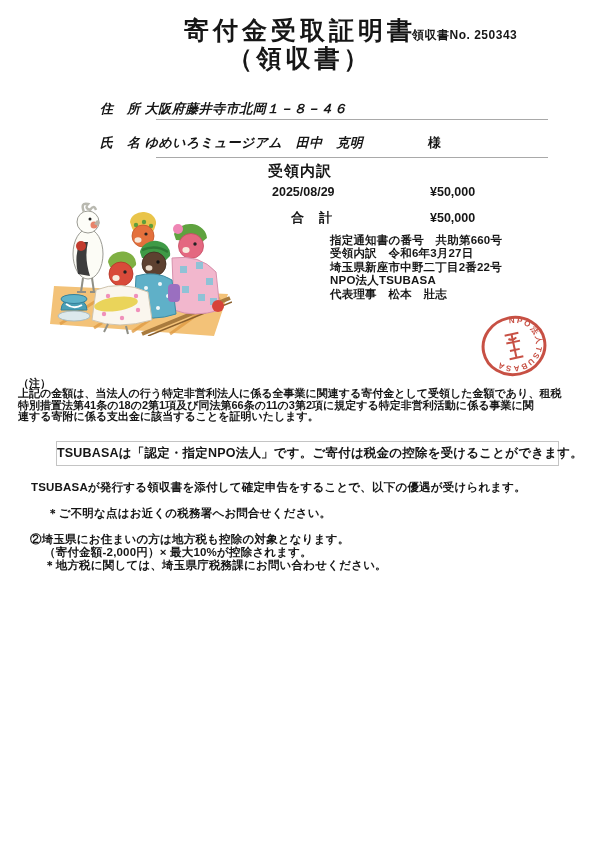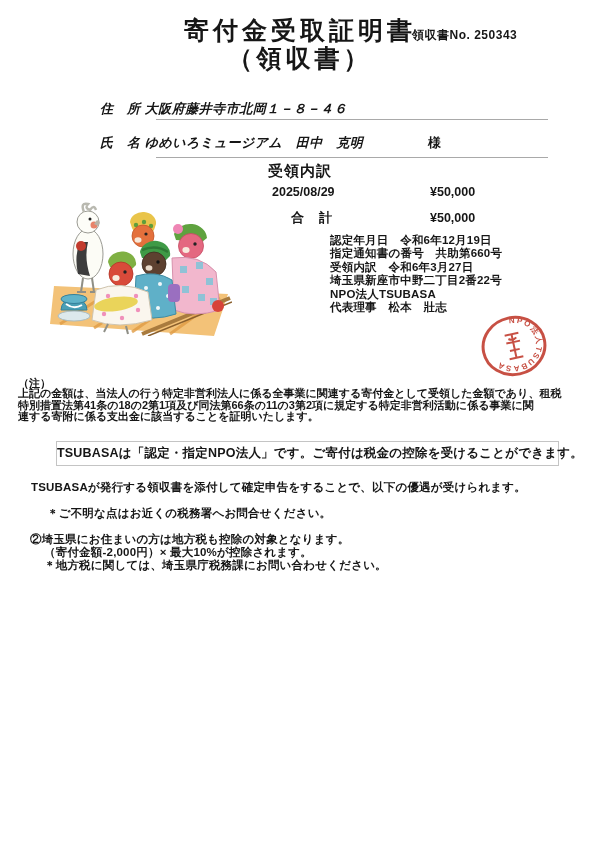--- a/index.html
+++ b/index.html
@@ -70,21 +70,20 @@
   <div class="abs honorific">様</div>
   <div class="rule rule2"></div>
 
   <div class="abs bd-head">受領内訳</div>
   <div class="abs bd-date">2025/08/29</div>
   <div class="abs bd-amt1">¥50,000</div>
   <div class="abs bd-total-label">合　計</div>
   <div class="abs bd-amt2">¥50,000</div>
 
   <div class="abs issuer-block">
-    <div>認定年月日　令和6年12月19日</div>
     <div>指定通知書の番号　共助第660号</div>
     <div>受領内訳　令和6年3月27日</div>
     <div>埼玉県新座市中野二丁目2番22号</div>
     <div>NPO法人TSUBASA</div>
     <div>代表理事　松本　壯志</div>
   </div>
 
   <div class="abs illustration">
     <svg width="182" height="138" viewBox="0 0 182 138" xmlns="http://www.w3.org/2000/svg">
 

